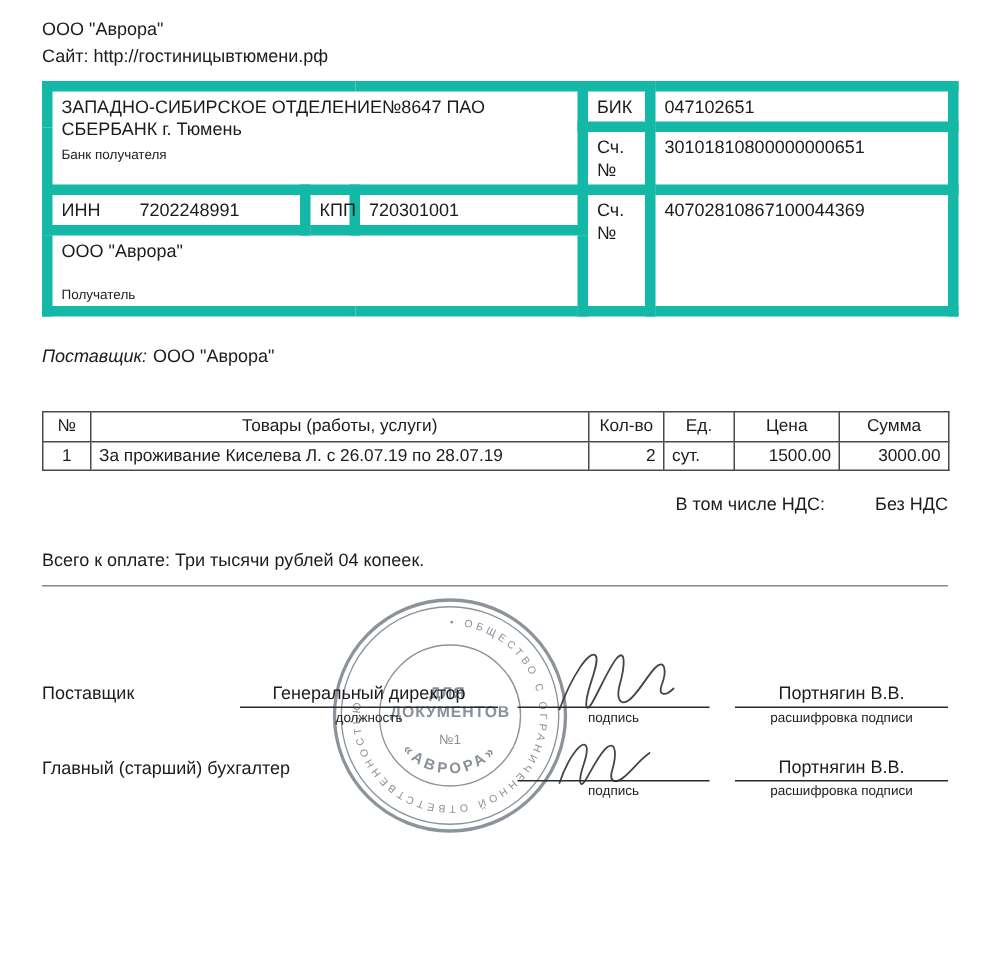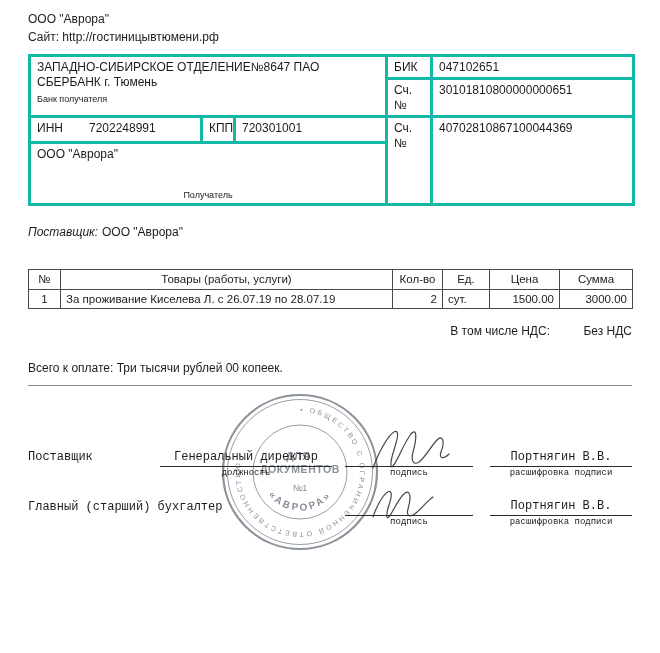--- a/index.html
+++ b/index.html
@@ -10,24 +10,24 @@
     font-family:"Liberation Sans","DejaVu Sans",sans-serif;
     font-size:12px; line-height:1.25;
     padding:10px 28px 0 28px;
   }
   .company-name { margin-top:2px; }
   .addr { margin-top:24px; }
   .hline { margin-top:3px; }
   .sample-note { margin-top:13px; font-size:9.5px; color:#222; }
 
   table.bank { width:604px; border-collapse:collapse; table-layout:fixed; margin-top:9px; }
-  table.bank td { border:3px solid #14b8a6; padding:3px 6px 2px 6px; vertical-align:top; font-size:12px; }
+  table.bank td { border:7px solid #14b8a6; padding:3px 6px 2px 6px; vertical-align:top; font-size:12px; }
   .caption { font-size:9px; color:#222; }
   .bank-name-cap { margin-top:4px; }
-  .recip-cap { margin-top:28px;text-align:center; }
+  .recip-cap { margin-top:16px; }
   .inn-val { margin-left:26px; }
 
   .title { margin-top:21px; text-align:center; font-size:15.5px; font-weight:bold; color:#111; }
 
   .parties { margin-top:19px; }
   .party-row { display:flex; margin-top:2px; }
   .party-label { width:74px; flex:none;font-style:italic; }
 
   table.items { width:604px; border-collapse:collapse; table-layout:fixed; margin-top:29px; }
   table.items td { border:1px solid #4a4a4a; padding:2px 5px; font-size:11.5px; vertical-align:middle; }
@@ -36,21 +36,21 @@
 
   .totals { margin-top:15px; }
   .totals-line { display:flex; justify-content:flex-end; margin-top:2px; }
   .totals-line .tval { display:inline-block; width:82px; text-align:right; }
   .bold { font-weight:bold; }
 
   .words { margin-top:22px; }
   .rule { margin-top:9px; border-top:1px solid #888; width:604px; }
 
   .sig-section { position:relative; margin-top:64px; }
-  .sig-row { display:flex; align-items:flex-end; position:relative; z-index:1;font-family:Liberation Mono, monospace; }
+  .sig-row { display:flex; align-items:flex-end; position:relative; z-index:1; }
   .sig-row2 { margin-top:20px; }
   .sig-role { flex:none; padding-bottom:14px; }
   .w-role1 { width:132px; } .w-role2 { width:317px; }
   .sig-field { flex:none; }
   .w-pos { width:172px; } .w-sign { width:128px; } .w-name { width:142px; }
   .gap1 { width:13px; flex:none; } .gap2 { width:17px; flex:none; }
   .sig-value { border-bottom:1px solid #2a2a2a; min-height:17px; text-align:center; position:relative; padding-bottom:1px; }
   .sig-caption { font-size:9px; color:#222; text-align:center; margin-top:1px; }
   .autograph { position:absolute; bottom:-8px; left:22px; z-index:2; }
   .autograph path { stroke:#2b2b2b; stroke-width:1.2; fill:none; stroke-linecap:round; opacity:0.88; }
@@ -143,21 +143,21 @@
     </tbody>
   </table>
 
   <div class="totals">
     <div class="totals-line">
       <span>В том числе НДС:</span>
       <span class="tval">Без НДС</span>
     </div>
   </div>
 
-  <div class="words">Всего к оплате: Три тысячи рублей 00 копеек.</div>
+  <div class="words">Всего к оплате: Три тысячи рублей 04 копеек.</div>
   <div class="rule"></div>
 
   <div class="sig-section">
 
     <svg class="stamp" width="160" height="160" viewBox="0 0 160 160">
       <circle cx="80" cy="80" r="77" stroke-width="2.2"></circle>
       <circle cx="80" cy="80" r="72.5" stroke-width="0.9"></circle>
       <circle cx="80" cy="80" r="47" stroke-width="0.9"></circle>
       <defs>
         <path id="ringPath" d="M 80,20 A 60,60 0 1 1 79.9,20"></path>

